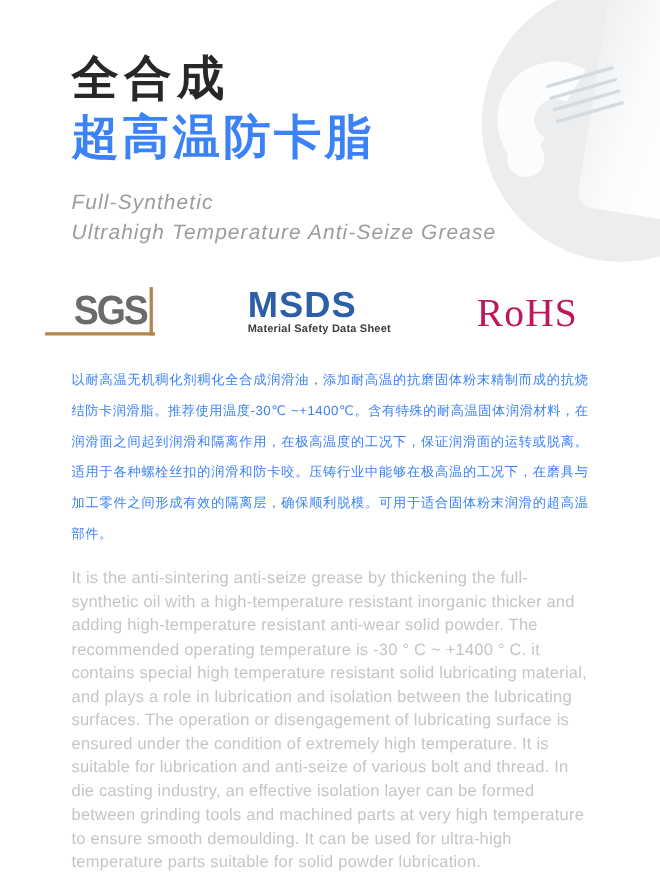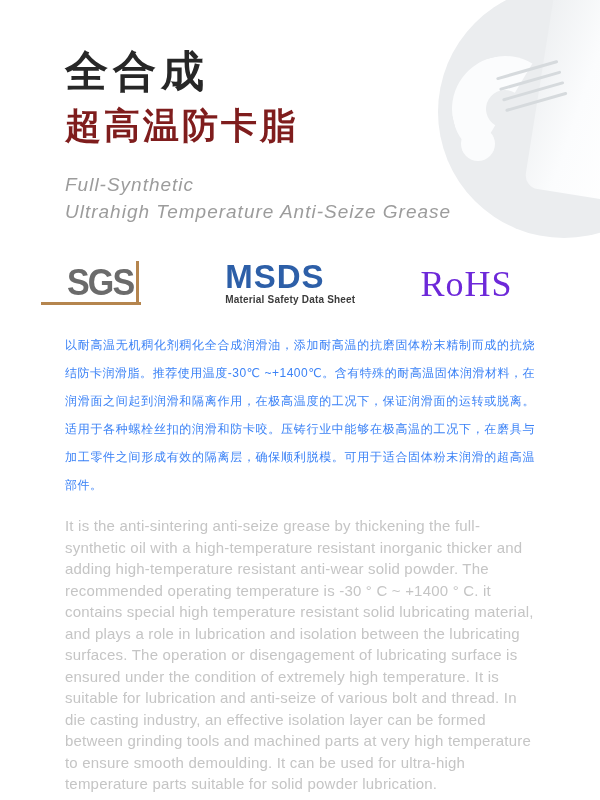--- a/index.html
+++ b/index.html
@@ -30,42 +30,42 @@
     position:absolute;left:500px;top:60px;width:64px;height:54px;transform:rotate(-16deg);
   }
   .bottle-neck .rib{height:3px;background:#d6dadd;border-radius:2px;margin-top:8px;}
   
   .content{position:absolute;left:65px;top:0;width:470px;}
   .title-cn{
     margin-top:46px;font-size:43px;line-height:51px;font-weight:bold;
     color:#272727;letter-spacing:5px;white-space:nowrap;
   }
   .title-accent{
-    font-size:36px;line-height:51px;font-weight:bold;margin-top:3px;
-    color:#7f1d1d;letter-spacing:3px;white-space:nowrap;
+    font-size:43px;line-height:51px;font-weight:bold;margin-top:3px;
+    color:#3b82f6;letter-spacing:3px;white-space:nowrap;
   }
   .subtitle{
     margin-top:20px;font-style:italic;color:#9c9c9c;
     font-size:19px;line-height:27px;letter-spacing:1px;
   }
   
   .certs{margin-top:30px;height:52px;display:flex;align-items:flex-end;gap:40px;}
   .cert-sgs{position:relative;padding:0 6px 6px 0;margin-left:2px;}
   .sgs-text{
     font-weight:bold;font-size:37px;line-height:37px;color:#6b6b6b;
     letter-spacing:-2px;display:inline-block;transform:scaleX(.92);transform-origin:left bottom;
   }
   .sgs-underline{position:absolute;left:-26px;right:4px;bottom:2px;height:3px;background:#b5854e;}
   .sgs-vline{position:absolute;right:6px;bottom:2px;width:3px;height:44px;background:#b5854e;}
   .cert-msds{margin-left:40px;display:flex;flex-direction:column;align-items:flex-start;padding-bottom:2px;text-align:right;}
   .msds-text{font-weight:bold;font-size:33px;line-height:30px;color:#2d5fa8;letter-spacing:1px;}
   .msds-sub{font-weight:bold;font-size:10px;color:#3c3c3c;letter-spacing:.2px;margin-top:2px;}
   .cert-rohs{
-    margin-left:25px;font-family:"Liberation Serif","DejaVu Serif",serif;
-    font-size:36px;line-height:34px;color:#6d28d9;padding-bottom:6px;letter-spacing:1px;text-align:right;
+    margin-left:38px;font-family:"Liberation Serif","DejaVu Serif",serif;
+    font-size:36px;line-height:34px;color:#be185d;padding-bottom:6px;letter-spacing:1px;text-align:right;
   }
   
   .desc-cn{
     margin-top:24px;font-size:12px;line-height:28px;color:#3b82f6;
     text-align:justify;letter-spacing:.5px;
   }
   .desc-en{
     margin-top:16px;font-size:15px;line-height:21.5px;color:#c5c5c5;
     text-align:left;letter-spacing:.2px;
   }

